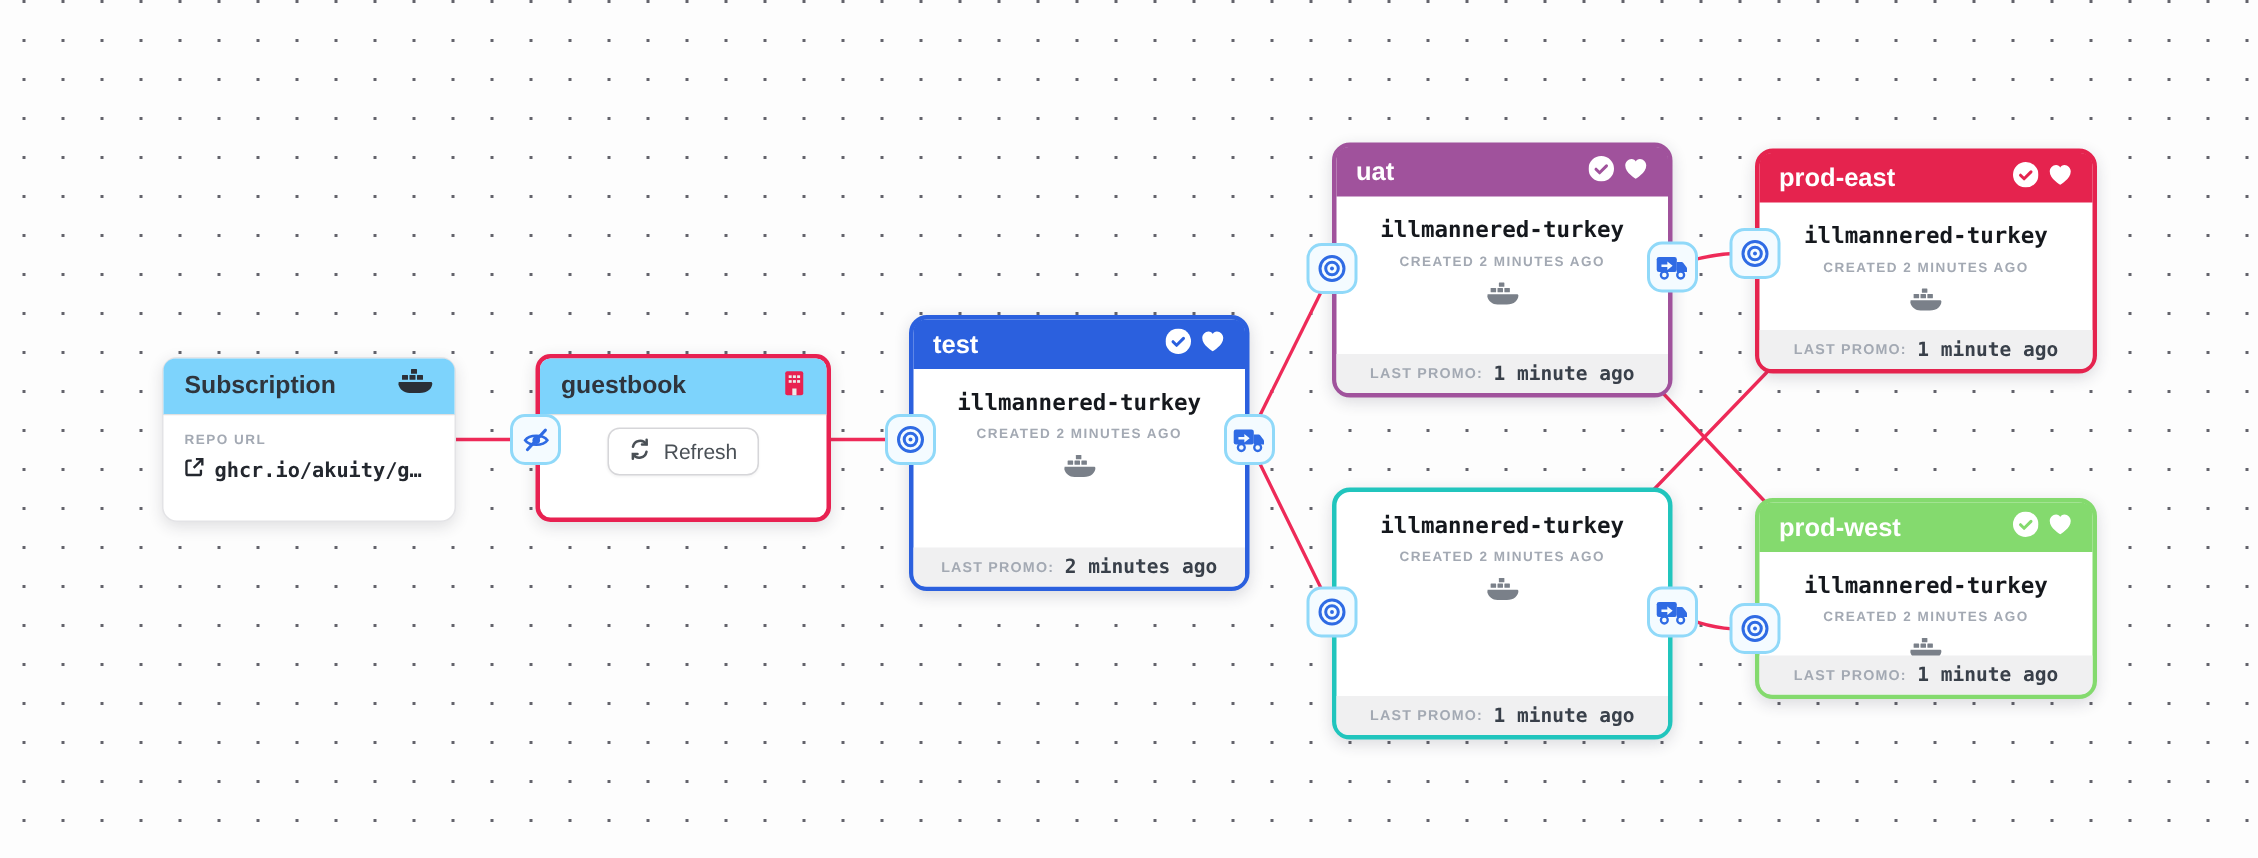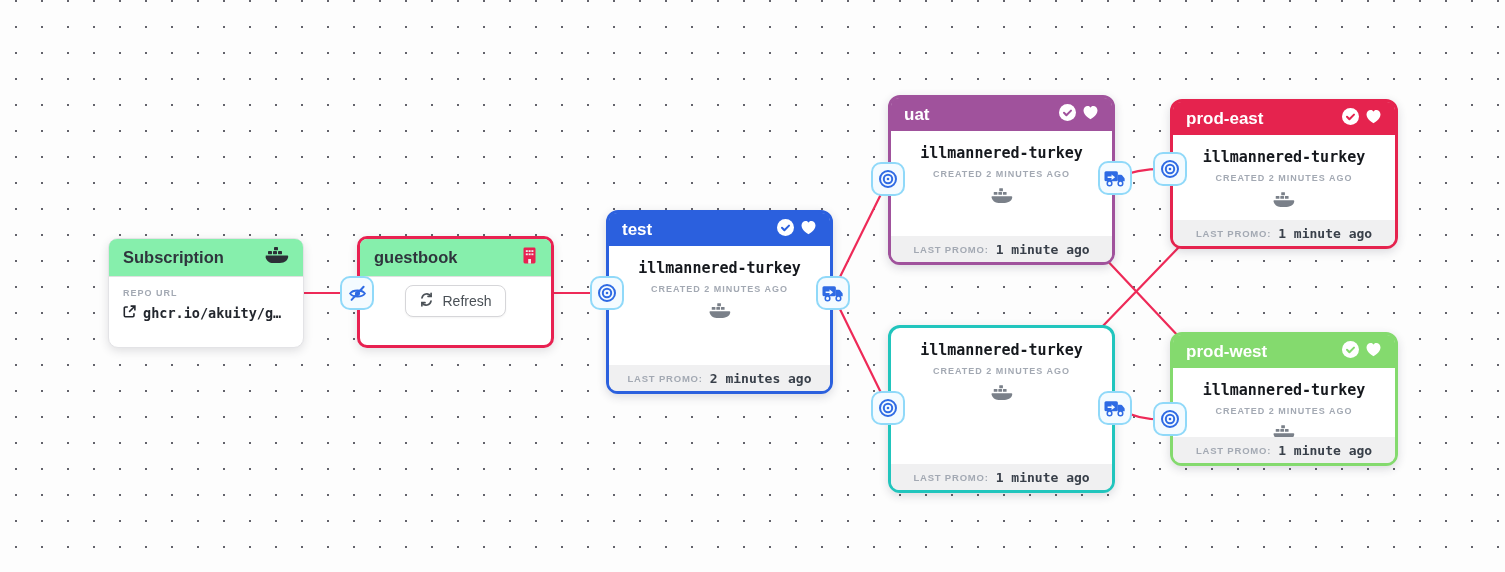--- a/index.html
+++ b/index.html
@@ -9,21 +9,21 @@
     background-color:#fdfdfd;
     background-image:radial-gradient(circle,#63636b 1.1px,transparent 1.3px);
     background-size:26px 26px;background-position:3px 14px;
   }
   .edges{position:absolute;left:0;top:0;width:1505px;height:572px;z-index:1;}
   .edges path{stroke:var(--edge);stroke-width:2.2;fill:none;stroke-linecap:round;}
 
   
   .panel{position:absolute;z-index:2;background:#fff;border-radius:10px;
          box-shadow:0 3px 10px rgba(40,40,60,.14);box-sizing:border-box;cursor:pointer;}
-  .panel-header{height:37px;background:#86efac;display:flex;align-items:center;
+  .panel-header{height:37px;background:#7dd3fc;display:flex;align-items:center;
                 justify-content:space-between;padding:0 14px;border-radius:8px 8px 0 0;
                 border-bottom:1px solid #e0e0e0;}
   .panel-title{font-size:16.5px;font-weight:bold;color:#2f353d;}
   .subscription{left:108px;top:238px;width:196px;height:110px;border:1px solid #e3e3e6;}
   .sub-body{padding:11px 0 0 14px;text-align:left;}
   .repo-label{font-size:9px;font-weight:bold;letter-spacing:1px;color:#a3a9b3;}
   .repo-row{margin-top:7px;display:flex;align-items:center;gap:7px;
             font-family:"DejaVu Sans Mono",monospace;font-weight:bold;
             font-size:13.5px;color:#23272e;cursor:pointer;}
   .warehouse{left:357px;top:236px;width:197px;height:112px;border:3px solid var(--accent);}

